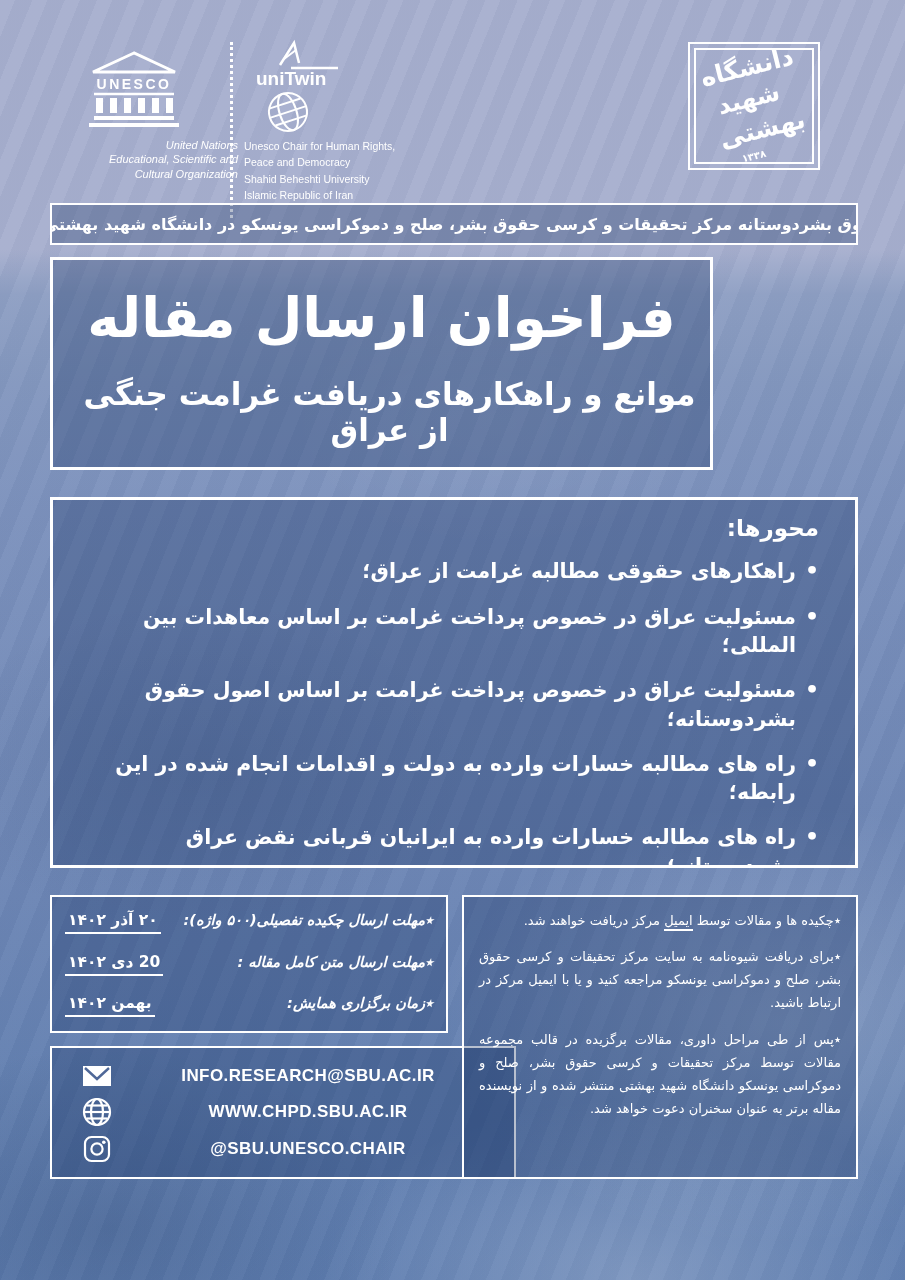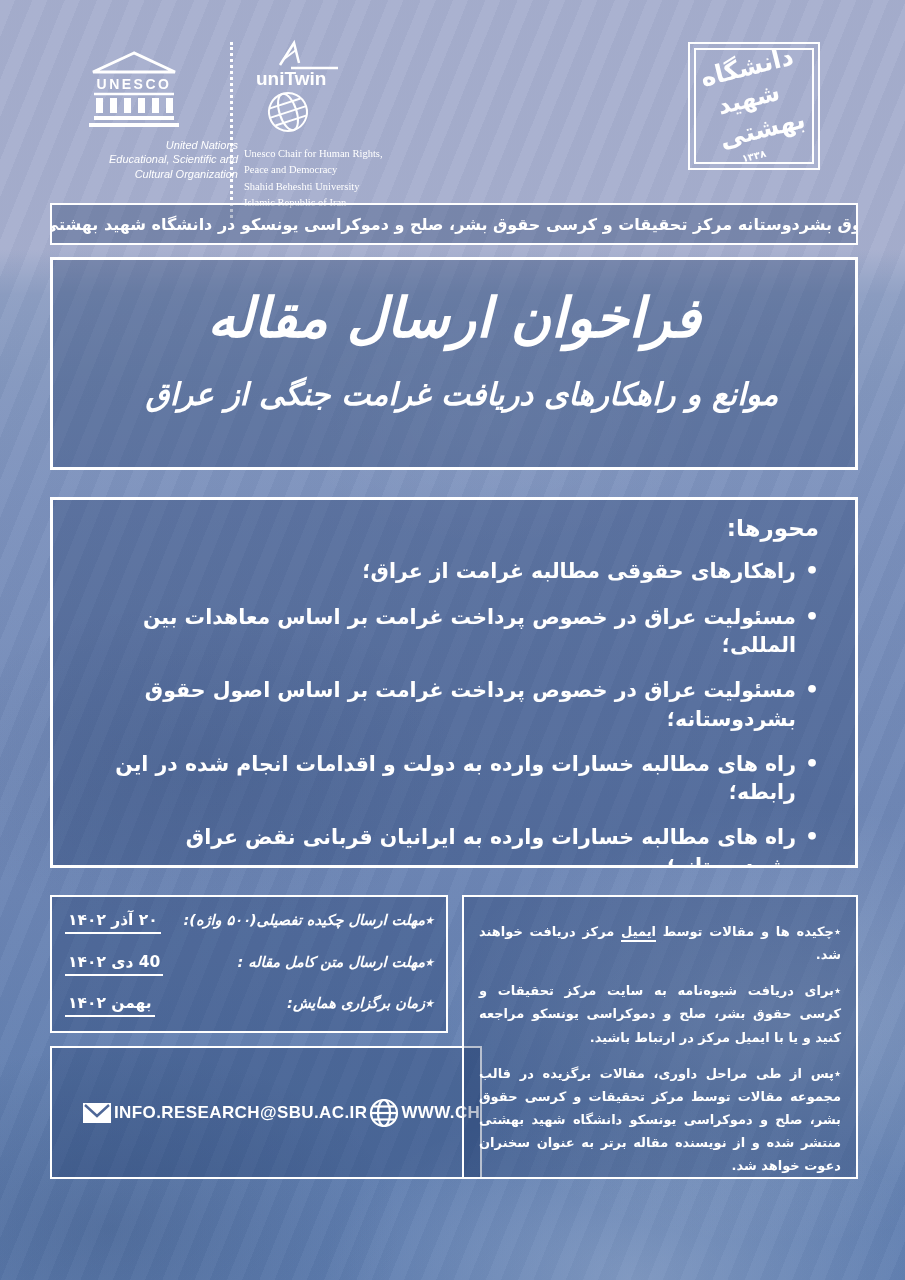--- a/index.html
+++ b/index.html
@@ -16,66 +16,66 @@
       linear-gradient(180deg,#a8b0cf 0%,#a8b0cf 19.5%,#8fa0c4 23%,#8498bf 30%,#7d92bd 40%,#758cb9 55%,#6d86b5 70%,#6481b1 85%,#5f7eb0 100%);
   }
   .box{position:absolute;border:3px solid #fff;background:rgba(20,48,95,0.30);box-sizing:border-box;overflow:hidden;}
 
   
   .unesco-block{position:absolute;left:86px;top:50px;width:152px;text-align:center;}
   .unesco-caption{margin-top:8px;font-family:"Liberation Sans","DejaVu Sans",sans-serif;
     font-size:11px;line-height:1.3;text-align:right;white-space:nowrap;font-style:italic;}
   .dotted-divider{position:absolute;left:230px;top:42px;height:176px;border-left:3px dotted #fff;}
   .unitwin-block{position:absolute;left:244px;top:38px;width:210px;}
-  .chair-lines{margin-top:10px;font-family:Liberation Serif, serif;
+  .chair-lines{margin-top:2px;font-family:Liberation Sans, sans-serif;
     font-size:10.5px;line-height:1.55;text-align:left;white-space:nowrap;}
   .sbu-box{position:absolute;left:688px;top:42px;width:132px;height:128px;
     border:2px solid #fff;box-sizing:border-box;padding:4px;}
   .sbu-inner{border:2px solid #fff;width:100%;height:100%;box-sizing:border-box;position:relative;overflow:hidden;}
   .sbu-cal{position:absolute;inset:0;direction:rtl;transform:rotate(-14deg);}
   .sbu-cal .w1{position:absolute;top:2px;right:8px;font-size:25px;font-weight:bold;}
   .sbu-cal .w2{position:absolute;top:34px;right:30px;font-size:24px;font-weight:bold;}
   .sbu-cal .w3{position:absolute;top:66px;right:12px;font-size:25px;font-weight:bold;}
   .sbu-cal .year{position:absolute;bottom:2px;right:58px;font-size:10px;font-weight:bold;letter-spacing:1px;}
 
   
   .banner-box{left:50px;top:203px;width:808px;height:42px;border-width:2px;
     display:flex;align-items:center;justify-content:center;}
   .banner-text{direction:rtl;font-size:16px;font-weight:bold;white-space:nowrap;}
 
   
-  .title-box{left:50px;top:257px;width:808px;height:213px;text-align:center;direction:rtl;font-style:italic;}
+  .title-box{left:50px;top:257px;width:663px;height:213px;text-align:center;direction:rtl;}
   .main-title{margin-top:26px;font-size:55px;font-weight:bold;letter-spacing:1px;}
   .subtitle{margin-top:26px;font-size:31px;font-weight:bold;padding-left:16px;}
 
   
   .topics-box{left:50px;top:497px;width:808px;height:371px;direction:rtl;padding:15px 36px;}
   .topics-heading{font-size:23px;font-weight:bold;}
   .topic{margin-top:15px;font-size:20.5px;font-weight:bold;display:flex;align-items:baseline;line-height:1.4;}
   .topic .bullet{margin-left:9px;font-size:22px;}
 
   
   .deadlines-box{left:50px;top:895px;width:398px;height:138px;border-width:2px;direction:rtl;
     padding:14px 13px;display:flex;flex-direction:column;justify-content:space-between;}
   .dl-row{display:flex;justify-content:space-between;align-items:baseline;}
   .dl-label{font-size:14.5px;font-weight:bold;font-style:italic;}
   .dl-value{font-size:15.5px;font-weight:bold;border-bottom:2px solid #fff;
     padding:0 3px 3px 3px;white-space:nowrap;}
 
   
-  .contact-box{left:50px;top:1046px;width:432px;height:133px;border-width:2px;
-    padding:10px 12px 10px 28px;display:flex;flex-direction:row;justify-content:space-around;}
+  .contact-box{left:50px;top:1046px;width:466px;height:133px;border-width:2px;
+    padding:10px 12px 10px 28px;display:flex;flex-direction:column;justify-content:space-around;}
   .crow{display:flex;align-items:center;cursor:pointer;}
   .crow .icn{flex:0 0 34px;height:32px;}
   .ctext{flex:1;text-align:center;font-family:"Liberation Sans","DejaVu Sans",sans-serif;
     font-size:17px;font-weight:bold;letter-spacing:0.4px;}
 
   
   .notes-box{left:462px;top:895px;width:396px;height:284px;border-width:2px;direction:rtl;
-    padding:23px 15px;font-size:13px;font-weight:bold;line-height:1.78;
+    padding:12px 15px;font-size:13px;font-weight:normal;line-height:1.78;
     text-align:justify;}
   .note{margin:0 0 13px 0;}
   .note:last-child{margin-bottom:2px;}
   .u{border-bottom:2px solid #fff;padding-bottom:1px;}
 
   svg{display:block;}
 </style>
 </head>
 <body>
 
@@ -175,21 +175,21 @@
 
   </div>
 
   <div class="box deadlines-box">
     <div class="dl-row">
       <span class="dl-label">٭مهلت ارسال چکیده تفصیلی(۵۰۰ واژه):</span>
       <span class="dl-value">۲۰ آذر ۱۴۰۲</span>
     </div>
     <div class="dl-row">
       <span class="dl-label">٭مهلت ارسال متن کامل مقاله :</span>
-      <span class="dl-value">40 دی ۱۴۰۲</span>
+      <span class="dl-value">20 دی ۱۴۰۲</span>
     </div>
     <div class="dl-row">
       <span class="dl-label">٭زمان برگزاری همایش:</span>
       <span class="dl-value">بهمن ۱۴۰۲</span>
     </div>
   </div>
 
   <div class="box contact-box">
     <div class="crow">
       <svg class="icn" width="34" height="32" viewBox="0 0 34 32">

